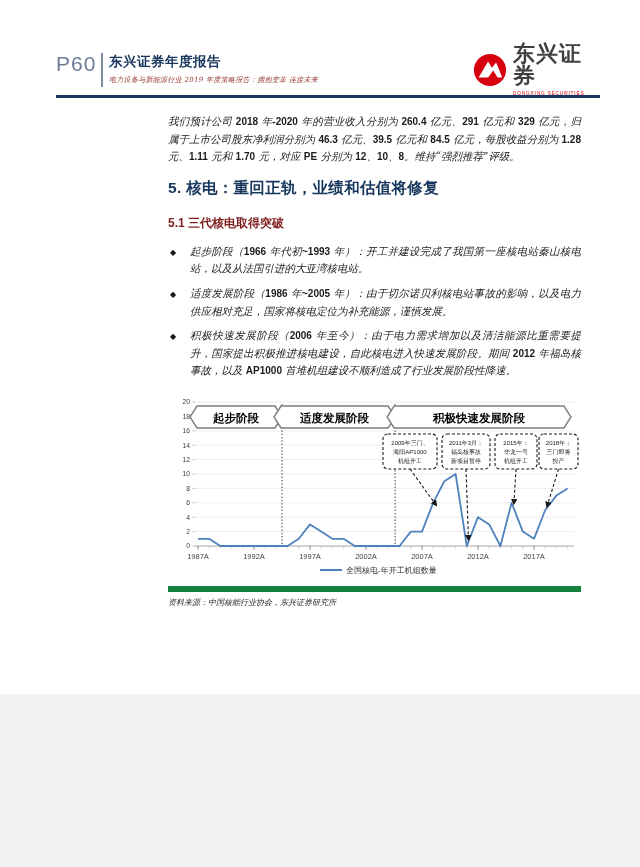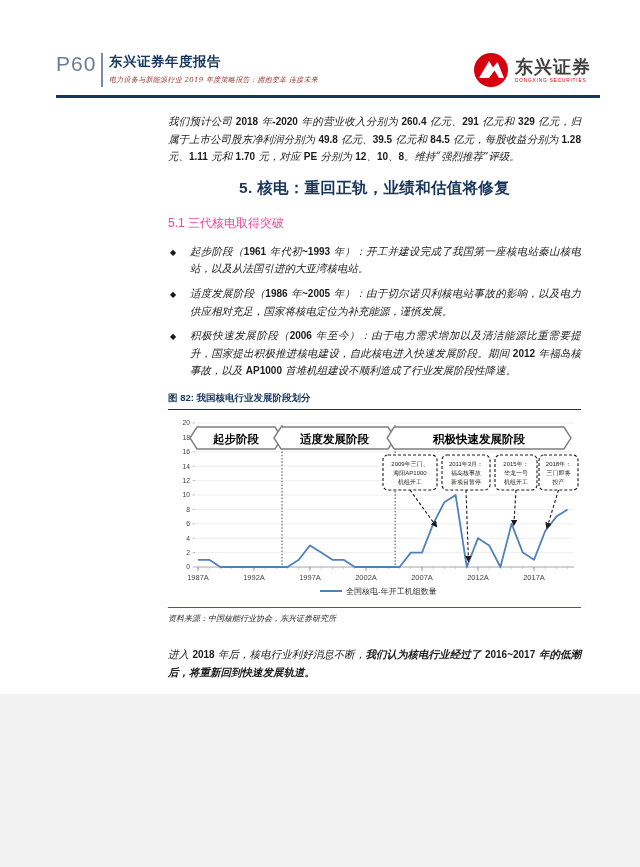--- a/index.html
+++ b/index.html
@@ -8,40 +8,40 @@
   
   .page-num{position:absolute;left:56px;top:52px;font-family:"Liberation Sans",sans-serif;
         font-size:21px;color:#6b7d96;letter-spacing:1px;}
   .hdr-divider{position:absolute;left:101px;top:53px;width:2px;height:34px;background:#7a8ba3;}
   .hdr-titleblock{position:absolute;left:109px;top:53px;width:330px;}
   .hdr-title{font-family:"Liberation Sans",sans-serif;font-weight:bold;font-size:13.5px;
         color:#17365d;letter-spacing:.5px;}
   .hdr-subtitle{font-size:7px;color:#943634;margin-top:4px;font-style:italic;letter-spacing:.3px;}
   .hdr-logo{position:absolute;left:472px;top:50px;width:128px;height:40px;display:flex;align-items:center;}
   .logo-text{margin-left:5px;}
-  .logo-cn{font-family:Liberation Serif, serif;font-weight:bold;font-size:18px;color:#3f3f3f;letter-spacing:1px;line-height:1;}
+  .logo-cn{font-family:Liberation Mono, monospace;font-weight:bold;font-size:22px;color:#3f3f3f;letter-spacing:1px;line-height:1;}
   .logo-en{font-family:"Liberation Sans",sans-serif;font-size:4.8px;color:#d7000f;letter-spacing:.8px;margin-top:2px;}
   .hdr-rule{position:absolute;left:56px;top:95px;width:544px;height:3px;background:#17365d;}
   
   .body-col{position:absolute;left:168px;top:113px;width:413px;}
   .para{font-size:10.5px;line-height:16.6px;text-align:justify;color:#1b1b1b;
         font-style:italic;margin:0 0 11px 0;}
   .para b{font-family:"Liberation Sans",sans-serif;font-style:normal;font-size:10px;}
   .h2{font-family:"Liberation Sans",sans-serif;font-weight:bold;font-size:15.5px;color:#16365c;
-        margin:12px 0 16px 0;letter-spacing:.3px;text-align:center;}
-  .h3{font-family:"Liberation Sans",sans-serif;font-weight:normal;font-size:12px;color:#ec4899;
+        margin:12px 0 16px 0;letter-spacing:.3px;}
+  .h3{font-family:"Liberation Sans",sans-serif;font-weight:bold;font-size:12px;color:#7f1d1d;
         margin:4px 0 11px 0;}
   .bullet{position:relative;padding-left:22px;margin-bottom:8px;}
   .bullet .bmark{position:absolute;left:2px;top:2px;font-size:8px;font-style:normal;color:#1a1a1a;}
   .bullet .btext{display:block;}
   
   .figure{margin-top:12px;}
   .fig-title{font-family:"Liberation Sans",sans-serif;font-weight:bold;font-size:9.5px;color:#16365c;
         padding-bottom:4px;border-bottom:1.5px solid #17365d;margin-bottom:3px;}
-  .fig-source{font-size:8px;font-style:italic;color:#2b2b2b;border-top:1px solid #15803d;
+  .fig-source{font-size:8px;font-style:italic;color:#2b2b2b;border-top:6px solid #15803d;
         padding-top:5px;margin-top:2px;}
   
   .closing{margin-top:22px;}
   .closing .boldpart{font-weight:bold;}
   
   .ftr-rule{position:absolute;left:40px;top:828px;width:570px;height:1.5px;background:#2a4a7a;}
   .ftr-left{position:absolute;left:40px;top:834px;font-size:8px;font-style:italic;color:#2b2b2b;}
   .ftr-right{position:absolute;right:32px;top:834px;font-size:8px;font-style:italic;color:#2b2b2b;}
   svg text{font-family:"Liberation Sans",sans-serif;}
 </style>
@@ -62,41 +62,40 @@
       <polygon points="-12,8 -2,-9 2,-2.5 6.5,-8 13,8 8,8 3.5,0.5 -2,8" fill="#ffffff"></polygon>
     </svg>
     <div class="logo-text">
       <div class="logo-cn">东兴证券</div>
       <div class="logo-en">DONGXING SECURITIES</div>
     </div>
   </div>
   <div class="hdr-rule"></div>
 
   <div class="body-col">
-    <p class="para">我们预计公司 <b>2018</b> 年<b>-2020</b> 年的营业收入分别为 <b>260.4</b> 亿元、<b>291</b> 亿元和 <b>329</b> 亿元，归属于上市公司股东净利润分别为 <b>49.8</b> 亿元、<b>39.5</b> 亿元和 <b>84.5</b> 亿元，每股收益分别为 <b>1.28</b> 元、<b>1.11</b> 元和 <b>1.70</b> 元，对应 <b>PE</b> 分别为 <b>12</b>、<b>10</b>、<b>8</b>。维持“强烈推荐”评级。</p>
+    <p class="para">我们预计公司 <b>2018</b> 年<b>-2020</b> 年的营业收入分别为 <b>260.4</b> 亿元、<b>291</b> 亿元和 <b>329</b> 亿元，归属于上市公司股东净利润分别为 <b>46.3</b> 亿元、<b>39.5</b> 亿元和 <b>84.5</b> 亿元，每股收益分别为 <b>1.28</b> 元、<b>1.11</b> 元和 <b>1.70</b> 元，对应 <b>PE</b> 分别为 <b>12</b>、<b>10</b>、<b>8</b>。维持“强烈推荐”评级。</p>
 
     <div class="h2">5. 核电：重回正轨，业绩和估值将修复</div>
     <div class="h3">5.1 三代核电取得突破</div>
 
 
     <div class="bullet para">
       <span class="bmark">◆</span>
-      <span class="btext">起步阶段（<b>1961</b> 年代初<b>~1993</b> 年）：开工并建设完成了我国第一座核电站秦山核电站，以及从法国引进的大亚湾核电站。</span>
+      <span class="btext">起步阶段（<b>1966</b> 年代初<b>~1993</b> 年）：开工并建设完成了我国第一座核电站秦山核电站，以及从法国引进的大亚湾核电站。</span>
     </div>
     <div class="bullet para">
       <span class="bmark">◆</span>
       <span class="btext">适度发展阶段（<b>1986</b> 年<b>~2005</b> 年）：由于切尔诺贝利核电站事故的影响，以及电力供应相对充足，国家将核电定位为补充能源，谨慎发展。</span>
     </div>
     <div class="bullet para">
       <span class="bmark">◆</span>
       <span class="btext">积极快速发展阶段（<b>2006</b> 年至今）：由于电力需求增加以及清洁能源比重需要提升，国家提出积极推进核电建设，自此核电进入快速发展阶段。期间 <b>2012</b> 年福岛核事故，以及 <b>AP1000</b> 首堆机组建设不顺利造成了行业发展阶段性降速。</span>
     </div>
 
     <div class="figure">
-      <div class="fig-title">图 82: 我国核电行业发展阶段划分</div>
       <svg id="chart-svg" width="413" height="188" viewBox="0 0 413 188">
           <defs>
             <marker id="ah" markerWidth="7" markerHeight="7" refX="5" refY="3" orient="auto">
               <path d="M0,0 L6,3 L0,6 Z" fill="#1a1a1a"></path>
             </marker>
           </defs>
           <line x1="27" x2="406" y1="139.6" y2="139.6" stroke="#e9e9e9" stroke-width="0.8"></line>
           <line x1="27" x2="406" y1="125.2" y2="125.2" stroke="#e9e9e9" stroke-width="0.8"></line>
           <line x1="27" x2="406" y1="110.8" y2="110.8" stroke="#e9e9e9" stroke-width="0.8"></line>
           <line x1="27" x2="406" y1="96.4" y2="96.4" stroke="#e9e9e9" stroke-width="0.8"></line>
@@ -197,21 +196,18 @@
           <text x="348" y="53" text-anchor="middle" font-size="6" fill="#1a1a1a"><tspan x="348" dy="0">2015年：</tspan><tspan x="348" dy="9">华龙一号</tspan><tspan x="348" dy="9">机组开工</tspan></text>
           <line x1="390.5" y1="77" x2="378.880000000001" y2="115.12" stroke="#1a1a1a" stroke-width="1.1" stroke-dasharray="3 2.2" marker-end="url(#ah)"></line>
           <rect x="371" y="42" width="39" height="35" rx="5" ry="5" fill="#ffffff" stroke="#1a1a1a" stroke-width="1.1" stroke-dasharray="3 2"></rect>
           <text x="390.5" y="53" text-anchor="middle" font-size="6" fill="#1a1a1a"><tspan x="390.5" dy="0">2018年：</tspan><tspan x="390.5" dy="9">三门即将</tspan><tspan x="390.5" dy="9">投产</tspan></text>
           <line x1="152" x2="174" y1="178" y2="178" stroke="#4f81bd" stroke-width="2"></line>
           <text x="178" y="181" font-size="8" fill="#333333">全国核电-年开工机组数量</text>
         </svg>
       <div class="fig-source">资料来源：中国核能行业协会，东兴证券研究所</div>
     </div>
 
-    <p class="para closing">
-      <span>进入 <b>2018</b> 年后，核电行业利好消息不断，</span><span class="boldpart">我们认为核电行业经过了 <b>2016~2017</b> 年的低潮后，将重新回到快速发展轨道。</span>
-    </p>
   </div>
 
   <div class="ftr-rule"></div>
   <div class="ftr-left">为拓展海上风电业务开辟新的空间</div>
   <div class="ftr-right">东方财智 兴盛之源</div>
 </div>
 
 </body></html>

